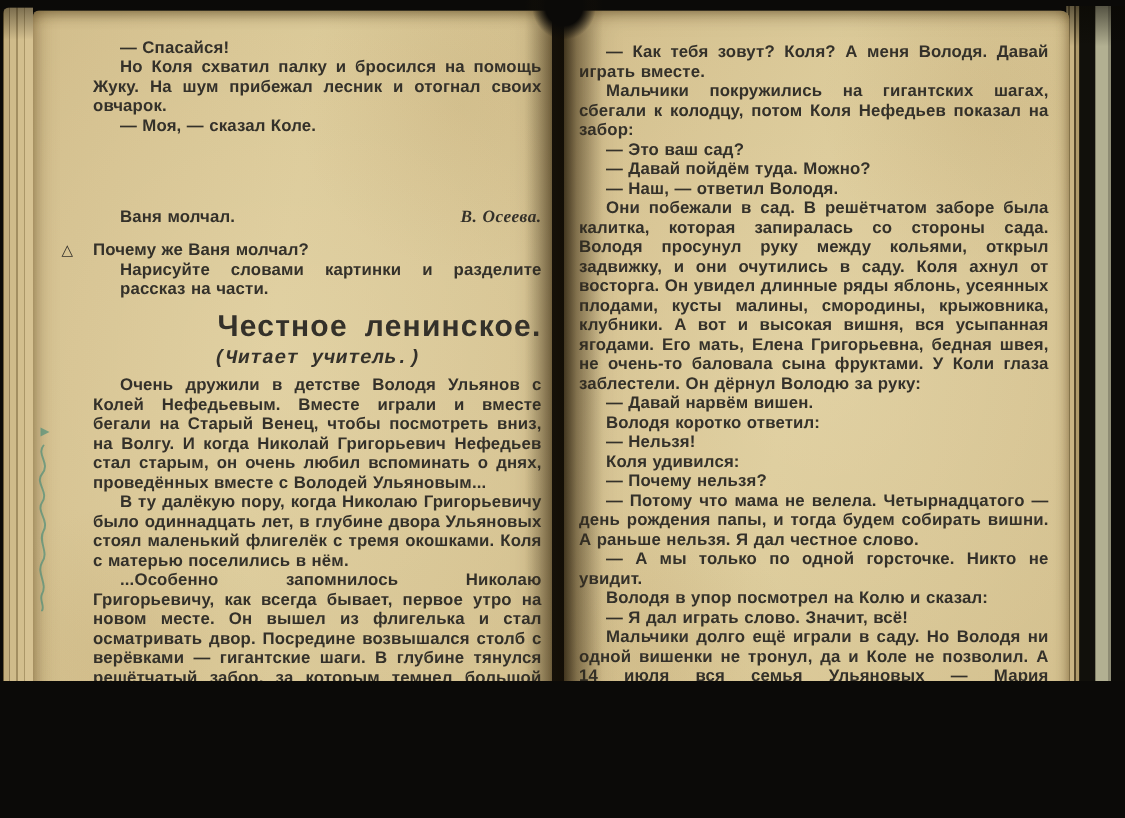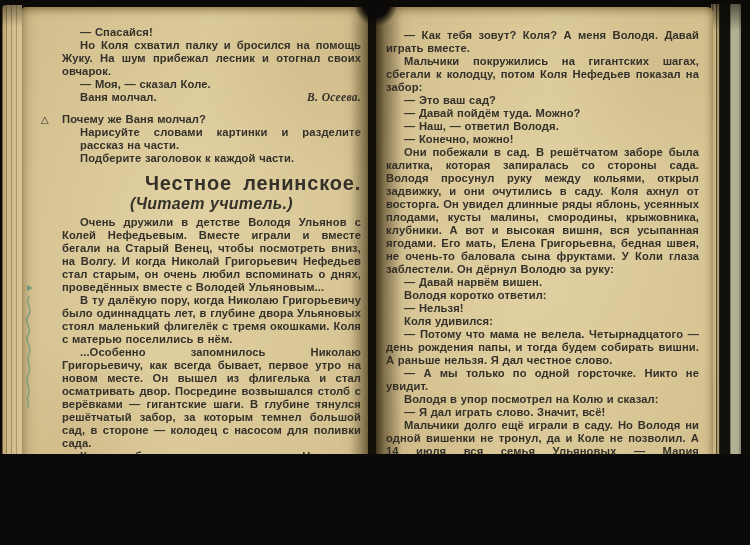--- a/index.html
+++ b/index.html
@@ -66,31 +66,31 @@
     background:radial-gradient(ellipse at 50% 50%, #0b0a08 45%, rgba(11,10,8,0) 74%);
   }
   
   .page-body{
     position:absolute; inset:0; color:#34312a; font-weight:700;
     font-size:11.2px; line-height:13px; letter-spacing:.1px; word-spacing:.4px;
   }
   .page-left .page-body{ padding:19px 7px 0 40px; }
   .page-right .page-body{ padding:22px 14px 0 10px; }
   .para{ text-align:justify; text-indent:18px; }
-  .line-split{ display:flex; justify-content:space-between; align-items:flex-end; }
+  .line-split{ display:flex; justify-content:space-between; align-items:flex-end;margin-top:48px; }
   .line-split .l{ padding-left:18px; }
   .author{ font-family:"Liberation Serif","DejaVu Serif",serif; font-style:italic;
            font-weight:600; font-size:11.5px; letter-spacing:.3px; }
   .ex-head{ margin-top:9px; position:relative; }
   .ex-head .marker{ position:absolute; left:-21px; top:0; font-size:10px; font-weight:400; }
   .ex-line{ margin-left:18px; text-align:justify; }
   .heading{ margin:9px 0 4px; font-size:20px; line-height:19px; text-align:right;
             letter-spacing:.8px; word-spacing:5px; }
-  .subheading{ margin:0 0 6px; text-align:center; font-family:Liberation Sans, sans-serif;
-               font-style:italic; font-weight:600; font-size:16px; letter-spacing:.3px; }
+  .subheading{ margin:0 0 6px; text-align:center; font-family:Liberation Mono, monospace;
+               font-style:italic; font-weight:600; font-size:13px; letter-spacing:.3px; }
   .pageno{ position:absolute; bottom:22px; font-size:11px; font-weight:700; color:#3a372e; }
   .pageno-left{ left:40px; }
   .pageno-right{ right:16px; }
   
   .stamp{ position:absolute; left:21px; top:283px; opacity:.55; }
 </style>
 </head>
 <body>
 
 <div class="scene">
@@ -102,44 +102,43 @@
     <div class="page-body">
         <div class="para">— Спасайся!</div>
         <div class="para">Но Коля схватил палку и бросился на помощь Жуку. На шум прибежал лесник и отогнал своих овчарок.</div>
         <div class="para">— Моя, — сказал Коле.</div>
         <div class="line-split">
           <span class="l">Ваня молчал.</span>
           <span class="author">В. Осеева.</span>
         </div>
         <div class="ex-head"><span class="marker">△</span><span>Почему же Ваня молчал?</span></div>
         <div class="ex-line">Нарисуйте словами картинки и разделите рассказ на части.</div>
-        <div class="ex-line">Подберите заголовок к каждой части.</div>
         <div class="heading">Честное ленинское.</div>
         <div class="subheading">(Читает учитель.)</div>
         <div class="para">Очень дружили в детстве Володя Ульянов с Колей Нефедьевым. Вместе играли и вместе бегали на Старый Венец, чтобы посмотреть вниз, на Волгу. И когда Николай Григорьевич Нефедьев стал старым, он очень любил вспоминать о днях, проведённых вместе с Володей Ульяновым...</div>
         <div class="para">В ту далёкую пору, когда Николаю Григорьевичу было одиннадцать лет, в глубине двора Ульяновых стоял маленький флигелёк с тремя окошками. Коля с матерью поселились в нём.</div>
         <div class="para">...Особенно запомнилось Николаю Григорьевичу, как всегда бывает, первое утро на новом месте. Он вышел из флигелька и стал осматривать двор. Посредине возвышался столб с верёвками — гигантские шаги. В глубине тянулся решётчатый забор, за которым темнел большой сад, в стороне — колодец с насосом для поливки сада.</div>
         <div class="para">Коля подбежал к гигантским шагам. Но тут из дома Ульяновых вышел невысокий мальчик с блестящими карими глазами и решительным шагом подошёл к нему:</div>
       </div>
     <div class="pageno pageno-left">84</div>
   </div>
 
   <div class="page page-right">
     <div class="page-body">
         <div class="para">— Как тебя зовут? Коля? А меня Володя. Давай играть вместе.</div>
         <div class="para">Мальчики покружились на гигантских шагах, сбегали к колодцу, потом Коля Нефедьев показал на забор:</div>
         <div class="para">— Это ваш сад?</div>
         <div class="para">— Давай пойдём туда. Можно?</div>
         <div class="para">— Наш, — ответил Володя.</div>
-        <div class="para">— Конечно, можно!</div>
         <div class="para">Они побежали в сад. В решётчатом заборе была калитка, которая запиралась со стороны сада. Володя просунул руку между кольями, открыл задвижку, и они очутились в саду. Коля ахнул от восторга. Он увидел длинные ряды яблонь, усеянных плодами, кусты малины, смородины, крыжовника, клубники. А вот и высокая вишня, вся усыпанная ягодами. Его мать, Елена Григорьевна, бедная швея, не очень-то баловала сына фруктами. У Коли глаза заблестели. Он дёрнул Володю за руку:</div>
         <div class="para">— Давай нарвём вишен.</div>
         <div class="para">Володя коротко ответил:</div>
         <div class="para">— Нельзя!</div>
         <div class="para">Коля удивился:</div>
+        <div class="para">— Почему нельзя?</div>
         <div class="para">— Потому что мама не велела. Четырнадцатого — день рождения папы, и тогда будем собирать вишни. А раньше нельзя. Я дал честное слово.</div>
         <div class="para">— А мы только по одной горсточке. Никто не увидит.</div>
         <div class="para">Володя в упор посмотрел на Колю и сказал:</div>
         <div class="para">— Я дал играть слово. Значит, всё!</div>
         <div class="para">Мальчики долго ещё играли в саду. Но Володя ни одной вишенки не тронул, да и Коле не позволил. А 14 июля вся семья Ульяновых — Мария Александровна, Аня, Саша, Оля, Володя и сам Илья Николае-</div>
       </div>
     <div class="pageno pageno-right">85</div>
   </div>
 
   <div class="gutter"></div>

